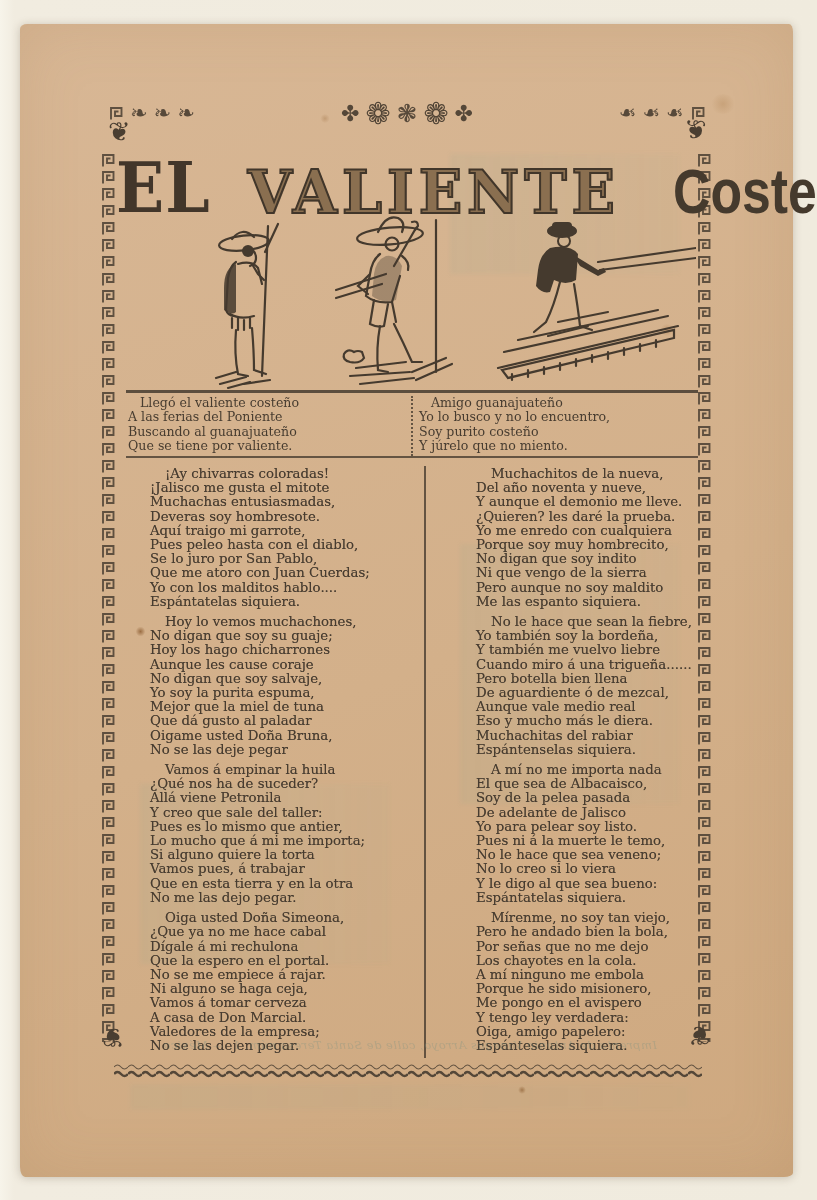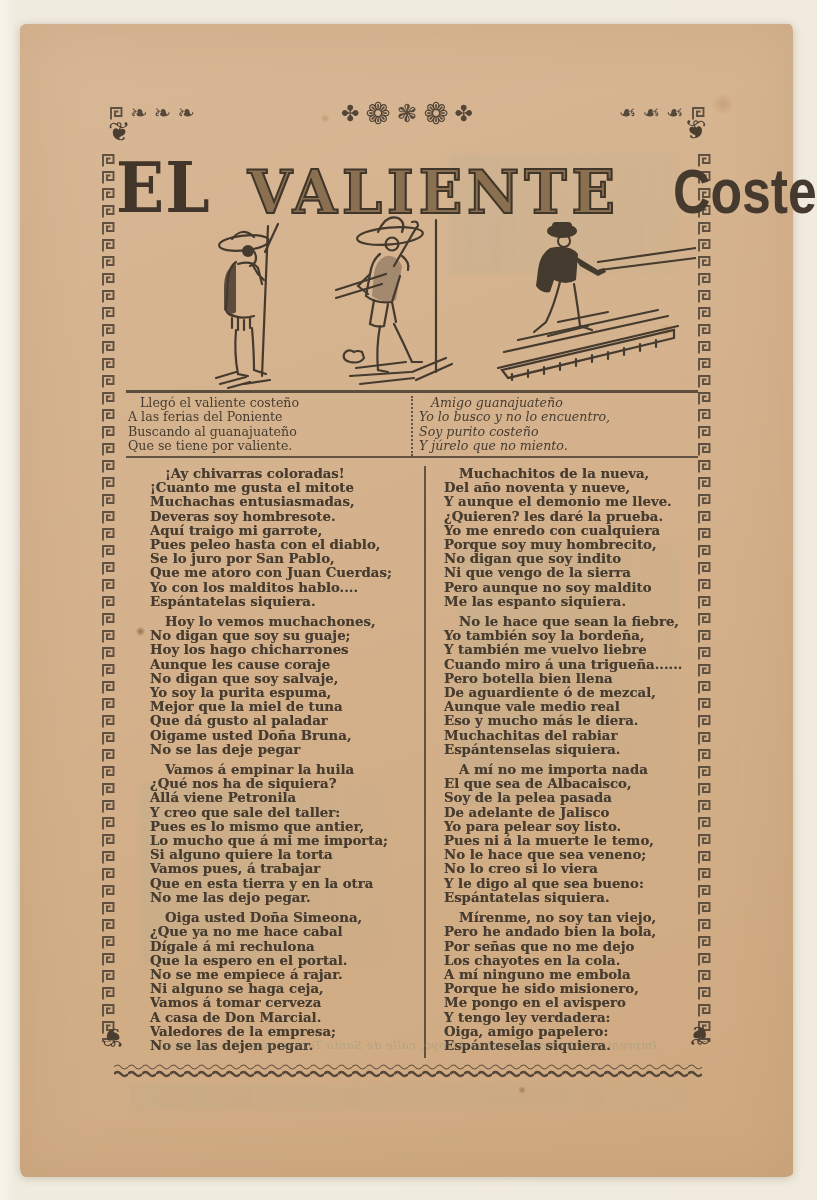--- a/index.html
+++ b/index.html
@@ -72,27 +72,27 @@
   .rule{position:absolute;background:#473c30;}
   .rule-a{left:106px;top:366px;width:572px;height:3px;opacity:.85;}
   .rule-b{left:106px;top:432px;width:572px;height:2px;opacity:.8;}
   .vdivider{left:404px;top:442px;width:1.6px;height:592px;opacity:.8;}
   
   .intro{
     position:absolute;left:102px;top:372px;width:580px;height:60px;
     display:flex;color:#473c30;
   }
   .intro-col{flex:1;padding:0 6px;font-size:12.6px;line-height:14.4px;}
-  .intro-col + .intro-col{border-left:2px dotted rgba(71,60,48,.8);font-style:italic;}
+  .intro-col + .intro-col{border-left:2px dotted rgba(71,60,48,.8);}
   .intro-col .vline{white-space:nowrap;}
   .intro-col .vline:first-child{text-indent:12px;}
   
-  .verses{position:absolute;top:443px;color:#473c30;font-size:13.3px;line-height:14.2px;font-weight:bold;}
+  .verses{position:absolute;top:443px;color:#473c30;font-size:13.3px;line-height:14.2px;}
   .col-left{left:130px;width:268px;}
-  .col-right{left:424px;width:250px;}
+  .col-right{left:456px;width:250px;}
   .stanza{margin-bottom:6px;}
   .stanza .vline{white-space:nowrap;text-shadow:0 0 .4px rgba(71,60,48,.6);}
   .stanza .vline:first-child{text-indent:15px;}
   
   .wave{position:absolute;left:94px;top:1038px;}
 </style>
 </head>
 <body>
 
 <div class="sheet">
@@ -235,21 +235,21 @@
         <div class="vline">Amigo guanajuateño</div>
         <div class="vline">Yo lo busco y no lo encuentro,</div>
         <div class="vline">Soy purito costeño</div>
         <div class="vline">Y júrelo que no miento.</div>
       </div>
   </div>
 
   <div class="verses col-left">
     <div class="stanza">
         <div class="vline">¡Ay chivarras coloradas!</div>
-        <div class="vline">¡Cuanto me gusta el mitote</div>
+        <div class="vline">¡Jalisco me gusta el mitote</div>
         <div class="vline">Muchachas entusiasmadas,</div>
         <div class="vline">Deveras soy hombresote.</div>
         <div class="vline">Aquí traigo mi garrote,</div>
         <div class="vline">Pues peleo hasta con el diablo,</div>
         <div class="vline">Se lo juro por San Pablo,</div>
         <div class="vline">Que me atoro con Juan Cuerdas;</div>
         <div class="vline">Yo con los malditos hablo....</div>
         <div class="vline">Espántatelas siquiera.</div>
       </div>
     <div class="stanza">
@@ -259,21 +259,21 @@
         <div class="vline">Aunque les cause coraje</div>
         <div class="vline">No digan que soy salvaje,</div>
         <div class="vline">Yo soy la purita espuma,</div>
         <div class="vline">Mejor que la miel de tuna</div>
         <div class="vline">Que dá gusto al paladar</div>
         <div class="vline">Oigame usted Doña Bruna,</div>
         <div class="vline">No se las deje pegar</div>
       </div>
     <div class="stanza">
         <div class="vline">Vamos á empinar la huila</div>
-        <div class="vline">¿Qué nos ha de siquiera?</div>
+        <div class="vline">¿Qué nos ha de suceder?</div>
         <div class="vline">Allá viene Petronila</div>
         <div class="vline">Y creo que sale del taller:</div>
         <div class="vline">Pues es lo mismo que antier,</div>
         <div class="vline">Lo mucho que á mi me importa;</div>
         <div class="vline">Si alguno quiere la torta</div>
         <div class="vline">Vamos pues, á trabajar</div>
         <div class="vline">Que en esta tierra y en la otra</div>
         <div class="vline">No me las dejo pegar.</div>
       </div>
     <div class="stanza">

